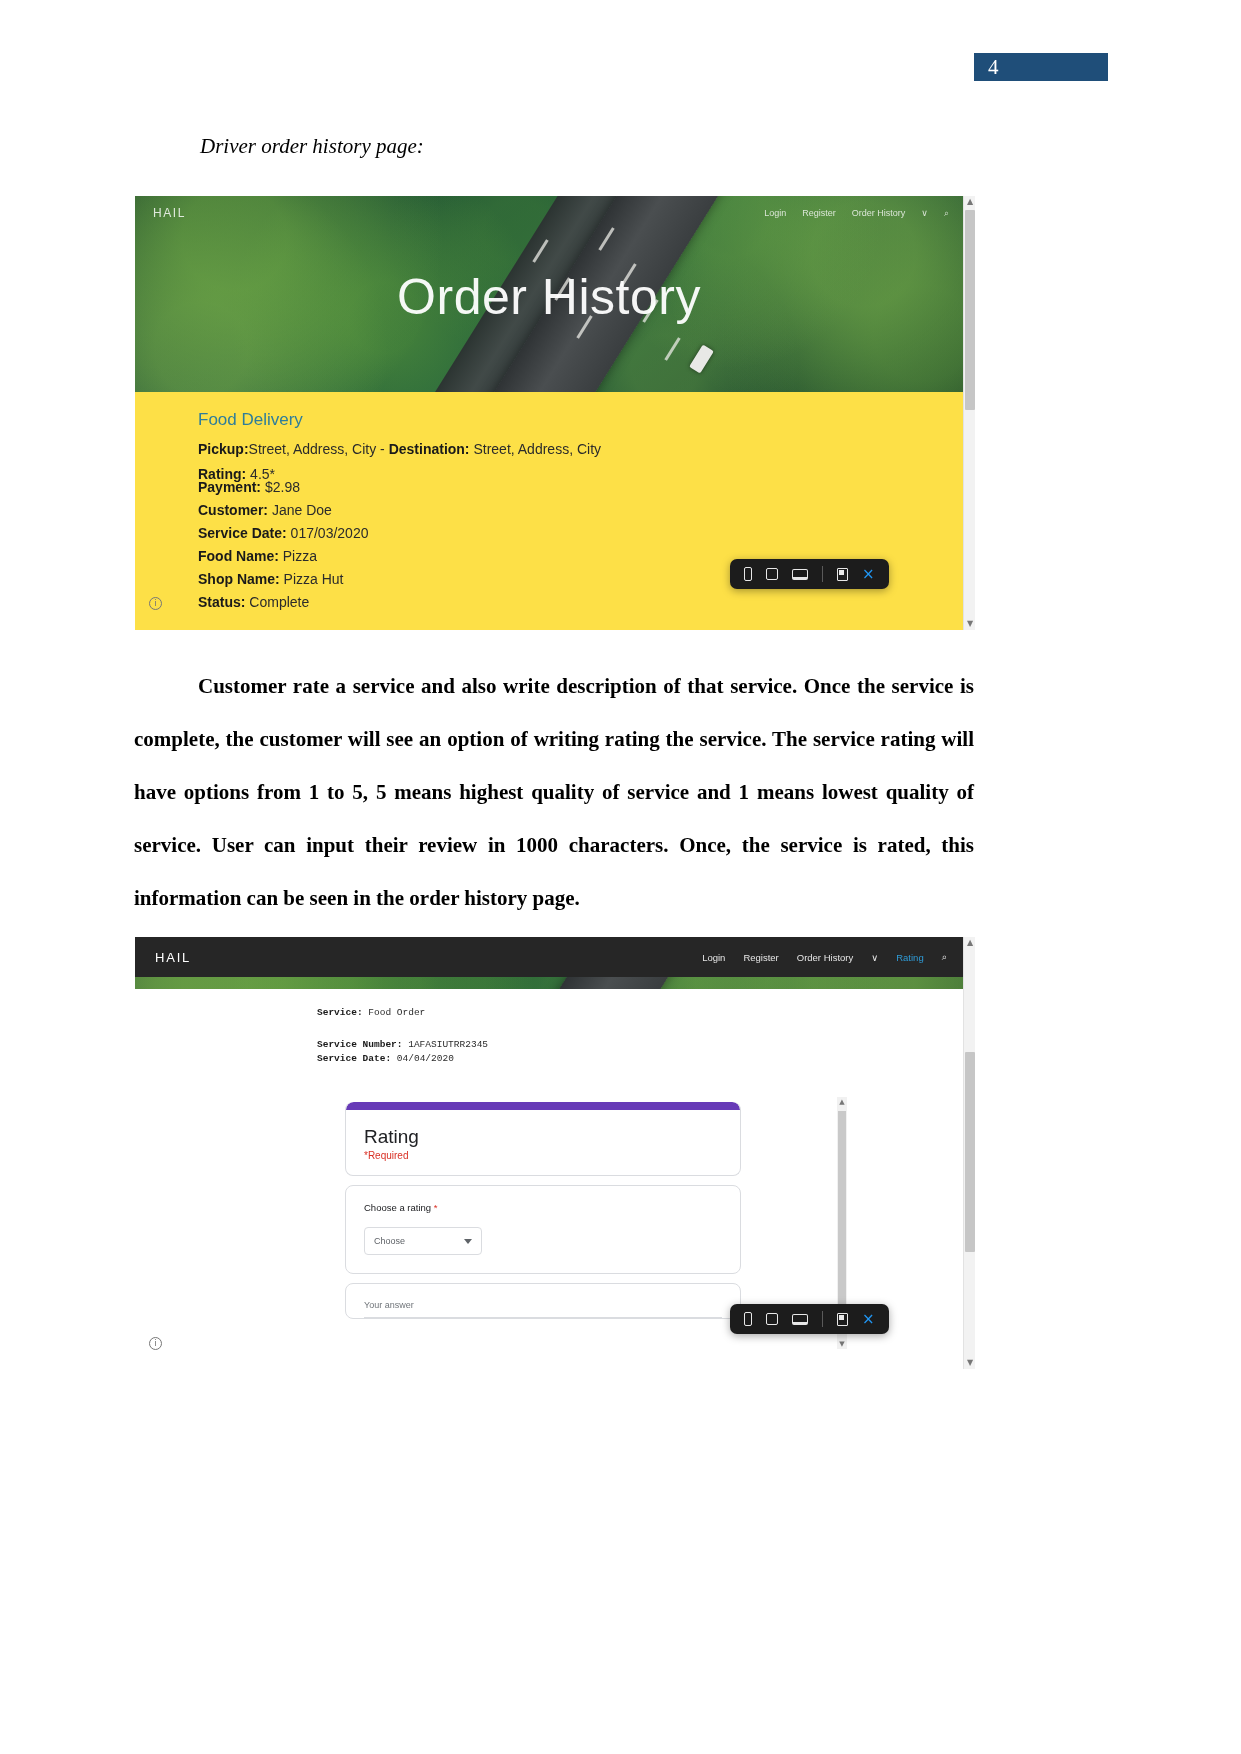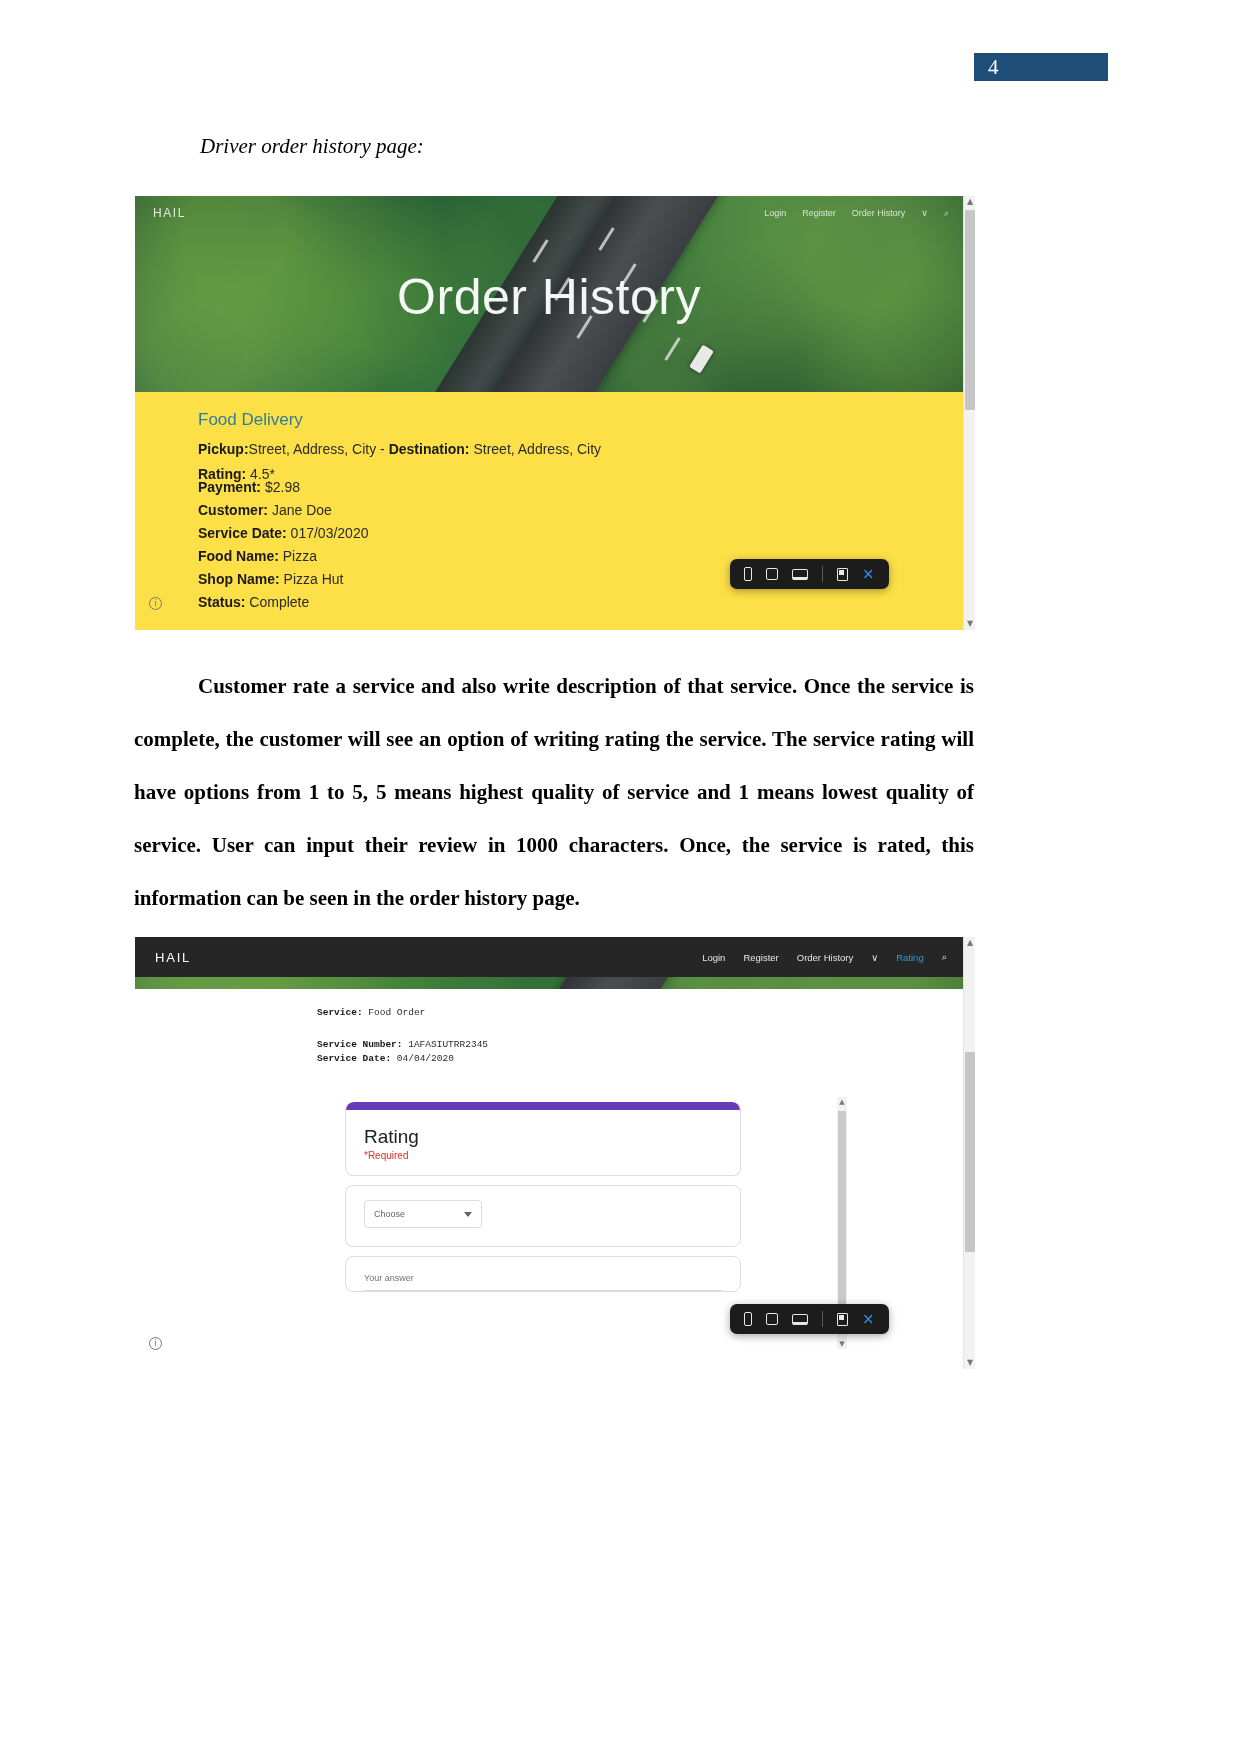--- a/index.html
+++ b/index.html
@@ -383,20 +383,21 @@
   </div>
 
   <div class="form-wrap">
     <div class="form-card head">
       <div class="head-bar"></div>
       <div class="form-title">Rating</div>
       <div class="form-required">*Required</div>
     </div>
 
     <div class="form-card">
+      <div class="q-label"><span>Choose a rating </span><span class="req">*</span></div>
       <div class="select-box">
         <span>Choose</span>
         <span class="caret"></span>
       </div>
     </div>
 
     <div class="form-card">
       <div class="answer-line">Your answer</div>
     </div>
   </div>

